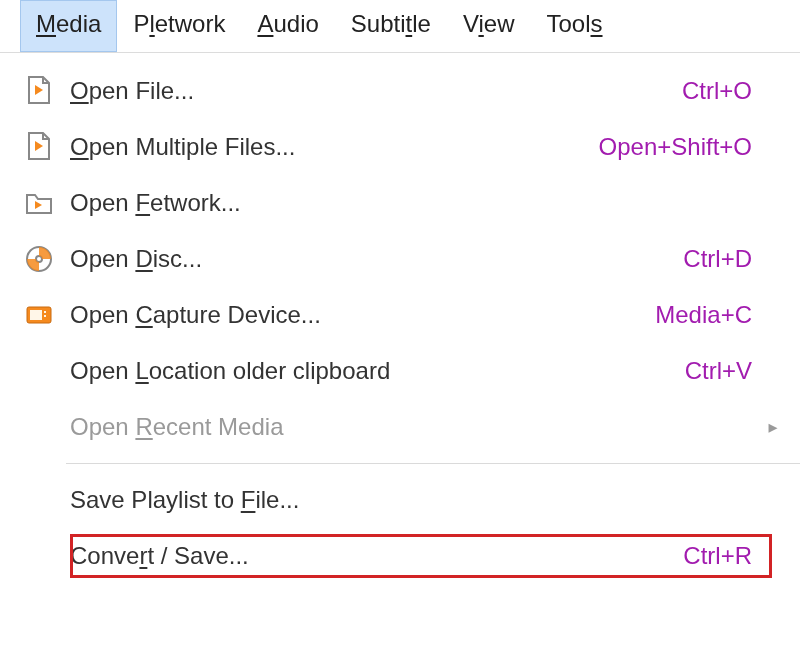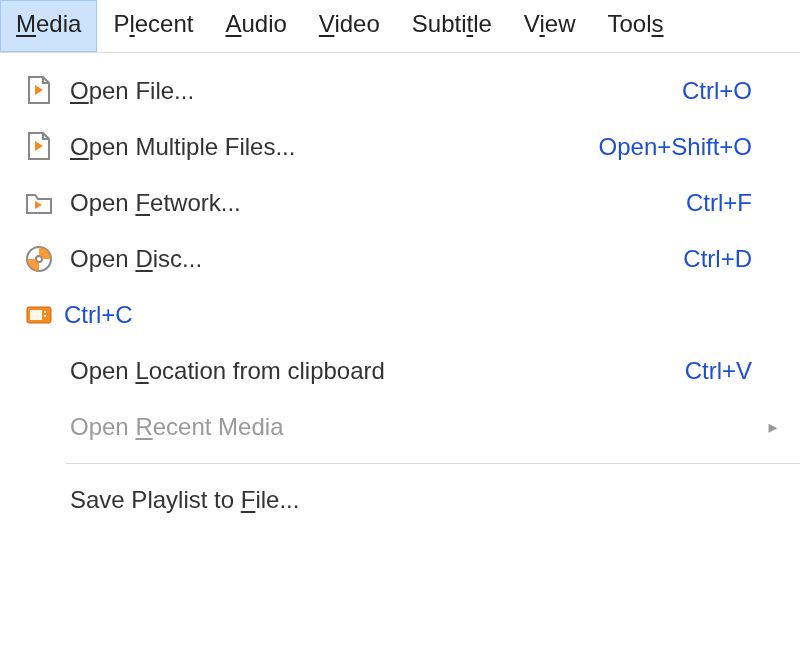--- a/index.html
+++ b/index.html
@@ -13,21 +13,21 @@
     color: #222;
     overflow: hidden;
   }
 
   
   .menubar {
     display: flex;
     align-items: stretch;
     background: #ffffff;
     height: 52px;
-    padding-left: 0;
+    padding-left: 20px;
   }
   .menubar-item {
     padding: 10px 16px 8px 16px;
     cursor: default;
     color: #222;
     white-space: nowrap;
   }
   .menubar-item.active {
     background: #cde3fb;
     border: 1px solid #a4c7ee;
@@ -56,21 +56,21 @@
     display: flex;
     justify-content: center;
     align-items: center;
   }
   .menu-row .label {
     flex: 1;
     color: #333;
     padding-left: 6px;
   }
   .menu-row .shortcut {
-    color: #1d4ed8;
+    color: #a21caf;
     padding-right: 12px;
     white-space: nowrap;
   }
   .menu-row.disabled .label,
   .menu-row.disabled .shortcut,
   .menu-row.disabled .arrow {
     color: #9a9a9a;
   }
   .menu-row .arrow {
     width: 18px;
@@ -97,23 +97,22 @@
   }
 
   
   svg { display: block; }
 </style>
 </head>
 <body>
 
 <div class="menubar" id="menubar">
     <div class="menubar-item active"><span></span><span class="u">M</span><span>edia</span></div>
-    <div class="menubar-item"><span>P</span><span class="u">l</span><span>ecent</span></div>
+    <div class="menubar-item"><span>P</span><span class="u">l</span><span>etwork</span></div>
     <div class="menubar-item"><span></span><span class="u">A</span><span>udio</span></div>
-    <div class="menubar-item"><span></span><span class="u">V</span><span>ideo</span></div>
     <div class="menubar-item"><span>Subti</span><span class="u">t</span><span>le</span></div>
     <div class="menubar-item"><span>V</span><span class="u">i</span><span>ew</span></div>
     <div class="menubar-item"><span>Tool</span><span class="u">s</span><span></span></div>
   </div>
 
 <div class="dropdown" id="dropdown">
     <div class="menu-row">
       <div class="icon-slot">
         <svg width="32" height="32" viewBox="0 0 32 32">
           <use href="#icon-file-play"></use>
@@ -133,59 +132,66 @@
       <div class="shortcut">Open+Shift+O</div>
       <div class="arrow"></div>
     </div>
     <div class="menu-row">
       <div class="icon-slot">
         <svg width="32" height="32" viewBox="0 0 32 32">
           <use href="#icon-folder-play"></use>
         </svg>
       </div>
       <div class="label"><span>Open </span><span class="u">F</span><span>etwork...</span></div>
-      <div class="shortcut">Ctrl+F</div>
       <div class="arrow"></div>
     </div>
     <div class="menu-row">
       <div class="icon-slot">
         <svg width="32" height="32" viewBox="0 0 32 32">
           <use href="#icon-disc"></use>
         </svg>
       </div>
       <div class="label"><span>Open </span><span class="u">D</span><span>isc...</span></div>
       <div class="shortcut">Ctrl+D</div>
       <div class="arrow"></div>
     </div>
     <div class="menu-row">
       <div class="icon-slot">
         <svg width="32" height="32" viewBox="0 0 32 32">
           <use href="#icon-capture"></use>
         </svg>
       </div>
-      <div class="shortcut">Ctrl+C</div>
-      <div class="arrow"></div>
-    </div>
-    <div class="menu-row">
-      <div class="icon-slot"></div>
-      <div class="label"><span>Open </span><span class="u">L</span><span>ocation from clipboard</span></div>
+      <div class="label"><span>Open </span><span class="u">C</span><span>apture Device...</span></div>
+      <div class="shortcut">Media+C</div>
+      <div class="arrow"></div>
+    </div>
+    <div class="menu-row">
+      <div class="icon-slot"></div>
+      <div class="label"><span>Open </span><span class="u">L</span><span>ocation older clipboard</span></div>
       <div class="shortcut">Ctrl+V</div>
       <div class="arrow"></div>
     </div>
     <div class="menu-row disabled">
       <div class="icon-slot"></div>
       <div class="label"><span>Open </span><span class="u">R</span><span>ecent Media</span></div>
       <div class="shortcut"></div>
       <div class="arrow">▸</div>
     </div>
     <div class="separator"></div>
     <div class="menu-row">
       <div class="icon-slot"></div>
       <div class="label"><span>Save Playlist to </span><span class="u">F</span><span>ile...</span></div>
       <div class="arrow"></div>
+    </div>
+    <div class="menu-row">
+      <div class="icon-slot"></div>
+      <div class="label"><span>Conve</span><span class="u">r</span><span>t / Save...</span></div>
+      <div class="shortcut">Ctrl+R</div>
+      <div class="arrow"></div>
+      <div class="highlight-box"></div>
     </div>
   </div>
 
 <svg width="0" height="0" style="position:absolute">
   <defs>
     <g id="icon-file-play">
       <path d="M6 2 h14 l6 6 v20 h-20 z" fill="none" stroke="#888" stroke-width="2"></path>
       <path d="M20 2 v6 h6" fill="none" stroke="#888" stroke-width="2"></path>
       <path d="M12 10 l8 5 -8 5 z" fill="#f58a1f"></path>
     </g>

